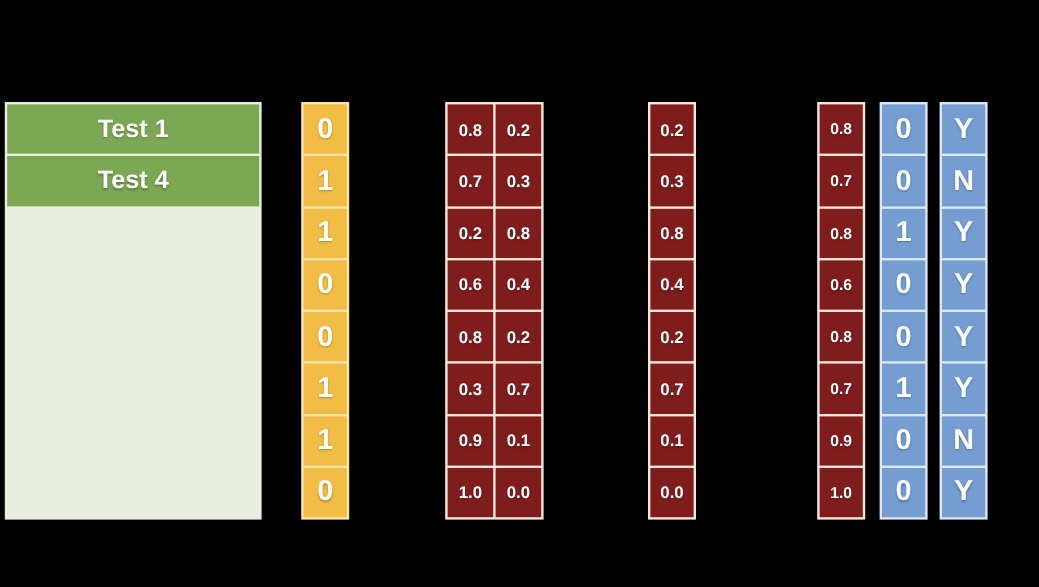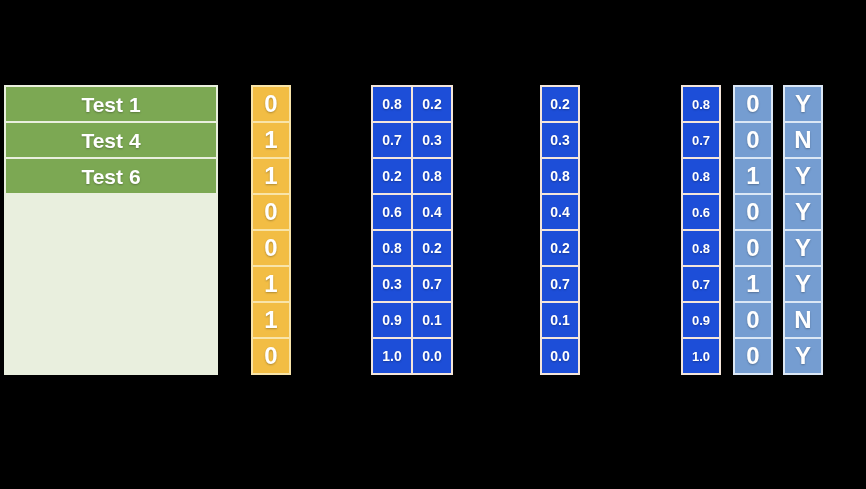--- a/index.html
+++ b/index.html
@@ -12,21 +12,21 @@
     width: 866px;
     height: 489px;
     background: #000000;
     overflow: hidden;
     font-family: "Liberation Sans", sans-serif;
   }
   
   .col {
     position: absolute;
     top: 85px;
-    height: 290px;
+    height: 348px;
     box-sizing: border-box;
     display: grid;
     grid-template-rows: repeat(8, 1fr);
     gap: 2px;
     padding: 2px;
   }
   .col-tests   { left: 4px;   width: 214px; background: #E9EFDE; }
   .col-labels  { left: 251px; width: 40px;  background: #F8E4A9; }
   .col-probs   { left: 371px; width: 82px;  background: #F5E6DA; grid-template-columns: 1fr 1fr; }
   .col-p1      { left: 540px; width: 40px;  background: #F5E6DA; }
@@ -39,33 +39,32 @@
     align-items: center;
     justify-content: center;
     color: #FFFFFF;
     font-weight: bold;
     text-shadow: 0 1px 2px rgba(0,0,0,0.28);
     line-height: 1;
     user-select: none;
   }
   .g { background: #7CA853; font-size: 21px; }
   .y { background: #F2BD44; font-size: 24px; }
-  .o { background: #1d4ed8; font-size: 14px; }
+  .o { background: #7f1d1d; font-size: 14px; }
   .o.small { font-size: 13px; }
   .b { background: #759DD1; font-size: 24px; }
 </style>
 </head>
 <body>
 
 <div class="canvas">
 
   <div class="col col-tests">
     <div class="cell g">Test 1</div>
     <div class="cell g">Test 4</div>
-    <div class="cell g">Test 6</div>
   </div>
 
   <div class="col col-labels">
     <div class="cell y">0</div>
     <div class="cell y">1</div>
     <div class="cell y">1</div>
     <div class="cell y">0</div>
     <div class="cell y">0</div>
     <div class="cell y">1</div>
     <div class="cell y">1</div>

